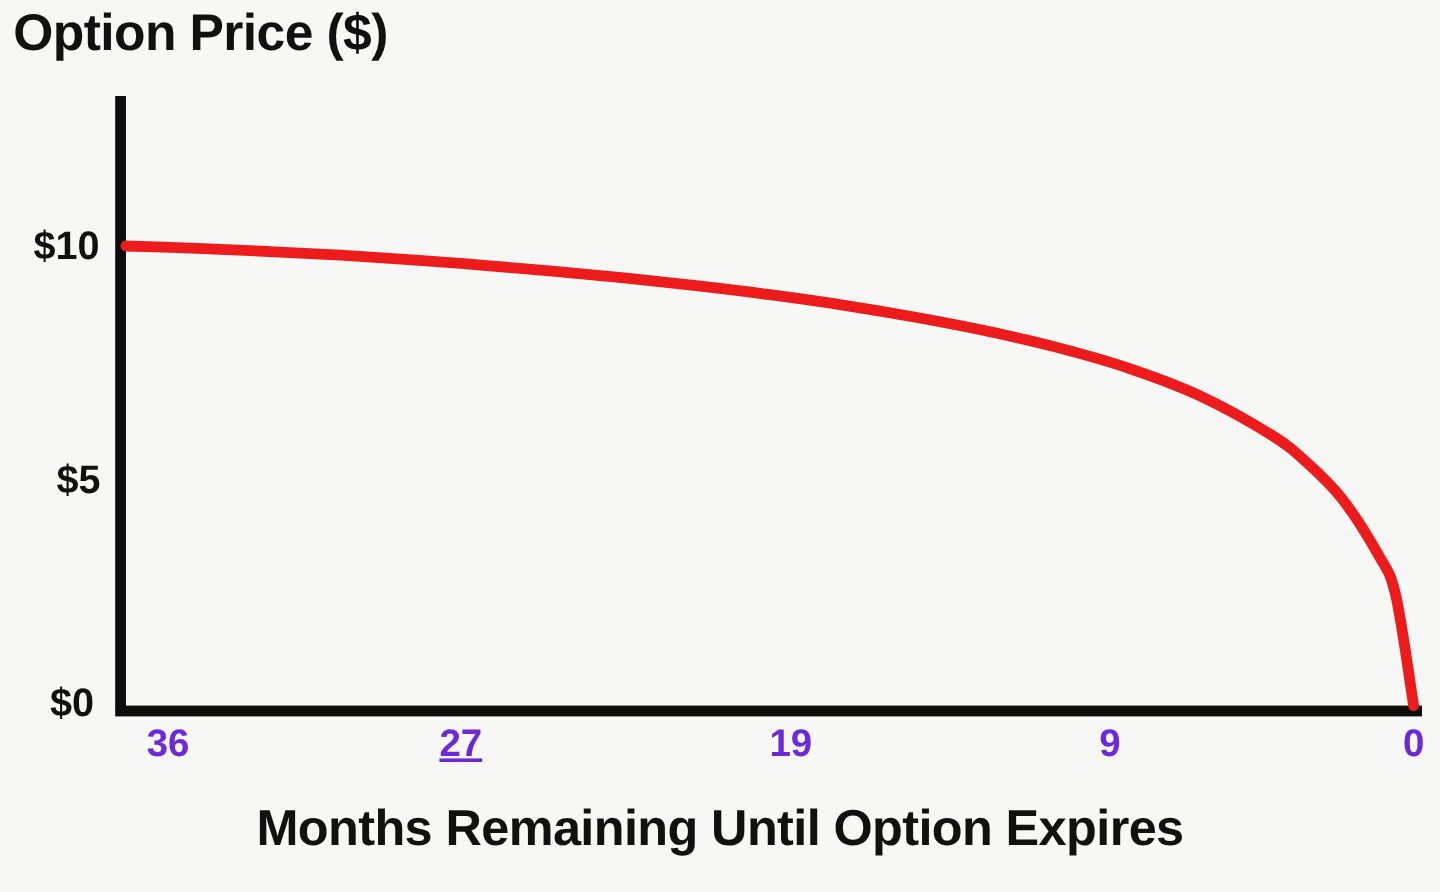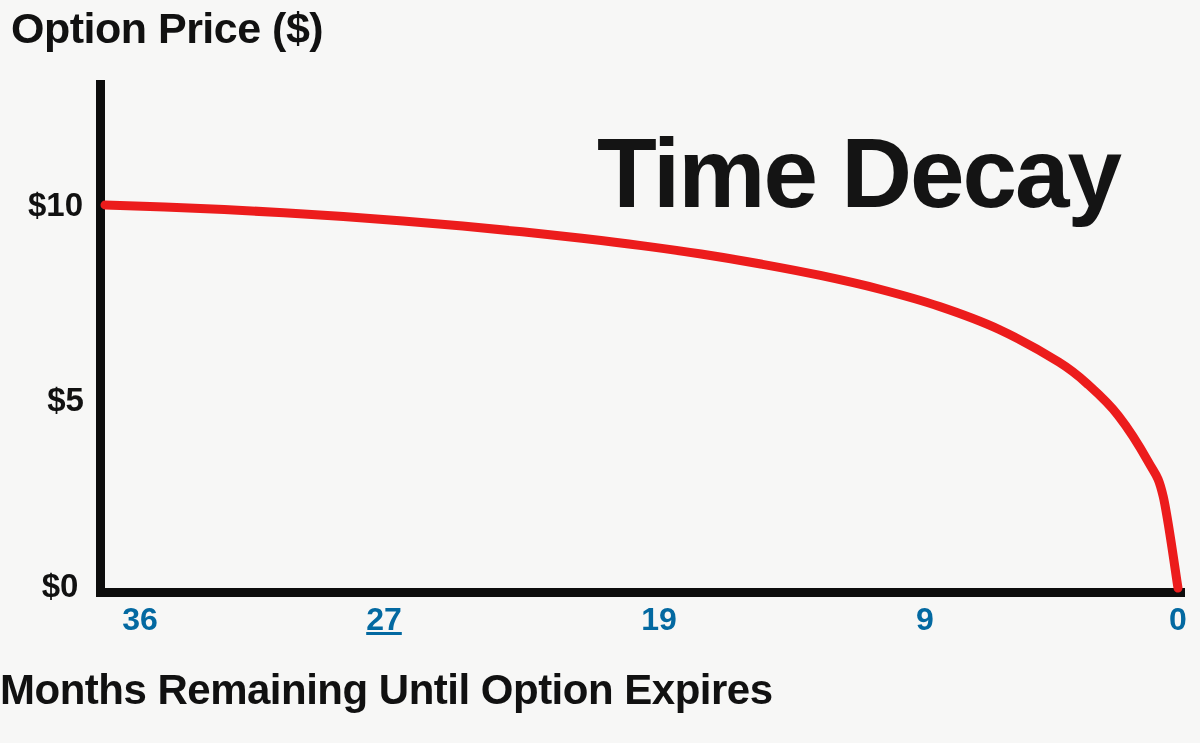--- a/index.html
+++ b/index.html
@@ -89,49 +89,48 @@
   .y-tick-0 { left: 22px;  top: 569px; }
   .y-tick-5 { left: 33px;  top: 383px; }
   .y-tick-10{ left: 13px;  top: 188px; }
 
   
   .x-tick {
     position: absolute;
     top: 603px;
     font-size: 32px;
     font-weight: bold;
-    color: #0369a1;
+    color: #6d28d9;
     white-space: nowrap;
     line-height: 1;
     transform: translateX(-50%);
   }
 
   
   .x-axis-title {
     position: absolute;
     left: 0;
     right: 0;
     top: 669px;
-    text-align: left;
+    text-align: center;
     font-size: 42px;
     font-weight: bold;
     color: #111111;
     letter-spacing: -0.5px;
     white-space: nowrap;
     line-height: 1;
   }
 </style>
 </head>
 <body>
 
 <div id="chart-root">
 
   <div class="y-axis-title">Option Price ($)</div>
 
-  <div class="chart-title">Time Decay</div>
 
   <div class="axis-v"></div>
   <div class="axis-h"></div>
 
   <svg class="curve-layer" viewBox="0 0 1200 743">
     <path id="decay-curve" fill="none" stroke="#ec1c1c" stroke-width="9" stroke-linecap="round" stroke-linejoin="round" d="M 105.00 205.00 C 114.94 205.32, 144.74 206.15, 164.61 206.92 C 184.48 207.68, 204.35 208.64, 224.22 209.60 C 244.09 210.55, 263.96 211.51, 283.83 212.66 C 303.70 213.81, 323.57 215.09, 343.44 216.49 C 363.31 217.89, 383.19 219.49, 403.06 221.09 C 422.93 222.68, 442.80 224.28, 462.67 226.06 C 482.54 227.85, 502.41 229.77, 522.28 231.81 C 542.15 233.85, 562.02 236.02, 581.89 238.32 C 601.76 240.62, 621.63 242.98, 641.50 245.60 C 661.37 248.22, 681.24 250.96, 701.11 254.02 C 720.98 257.09, 740.85 260.41, 760.72 263.98 C 780.59 267.56, 800.46 271.26, 820.33 275.47 C 840.20 279.69, 860.07 284.09, 879.94 289.26 C 899.81 294.43, 919.69 299.79, 939.56 306.50 C 959.43 313.20, 979.30 320.22, 999.17 329.47 C 1019.04 338.73, 1043.88 352.77, 1058.78 362.03 C 1073.68 371.29, 1078.65 376.07, 1088.58 385.01 C 1098.52 393.95, 1108.45 402.88, 1118.39 415.65 C 1128.32 428.42, 1140.74 448.21, 1148.19 461.61 C 1155.65 475.01, 1158.13 475.01, 1163.10 496.08 C 1168.06 517.14, 1175.52 572.68, 1178.00 588.00"></path>
   </svg>
 
   <div class="y-tick y-tick-10">$10</div>
   <div class="y-tick y-tick-5">$5</div>

